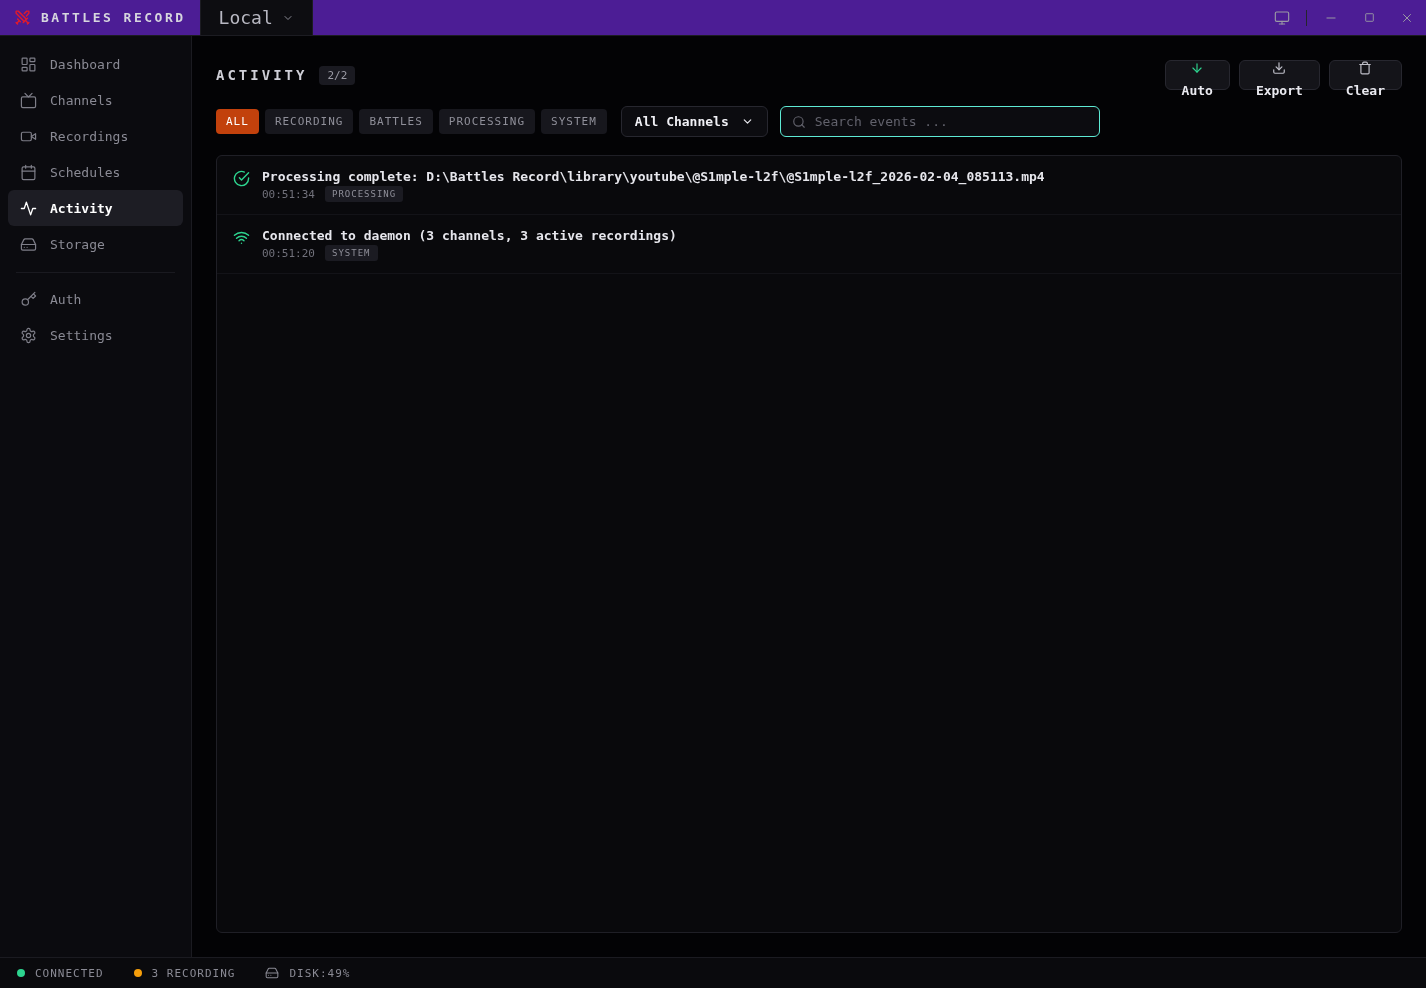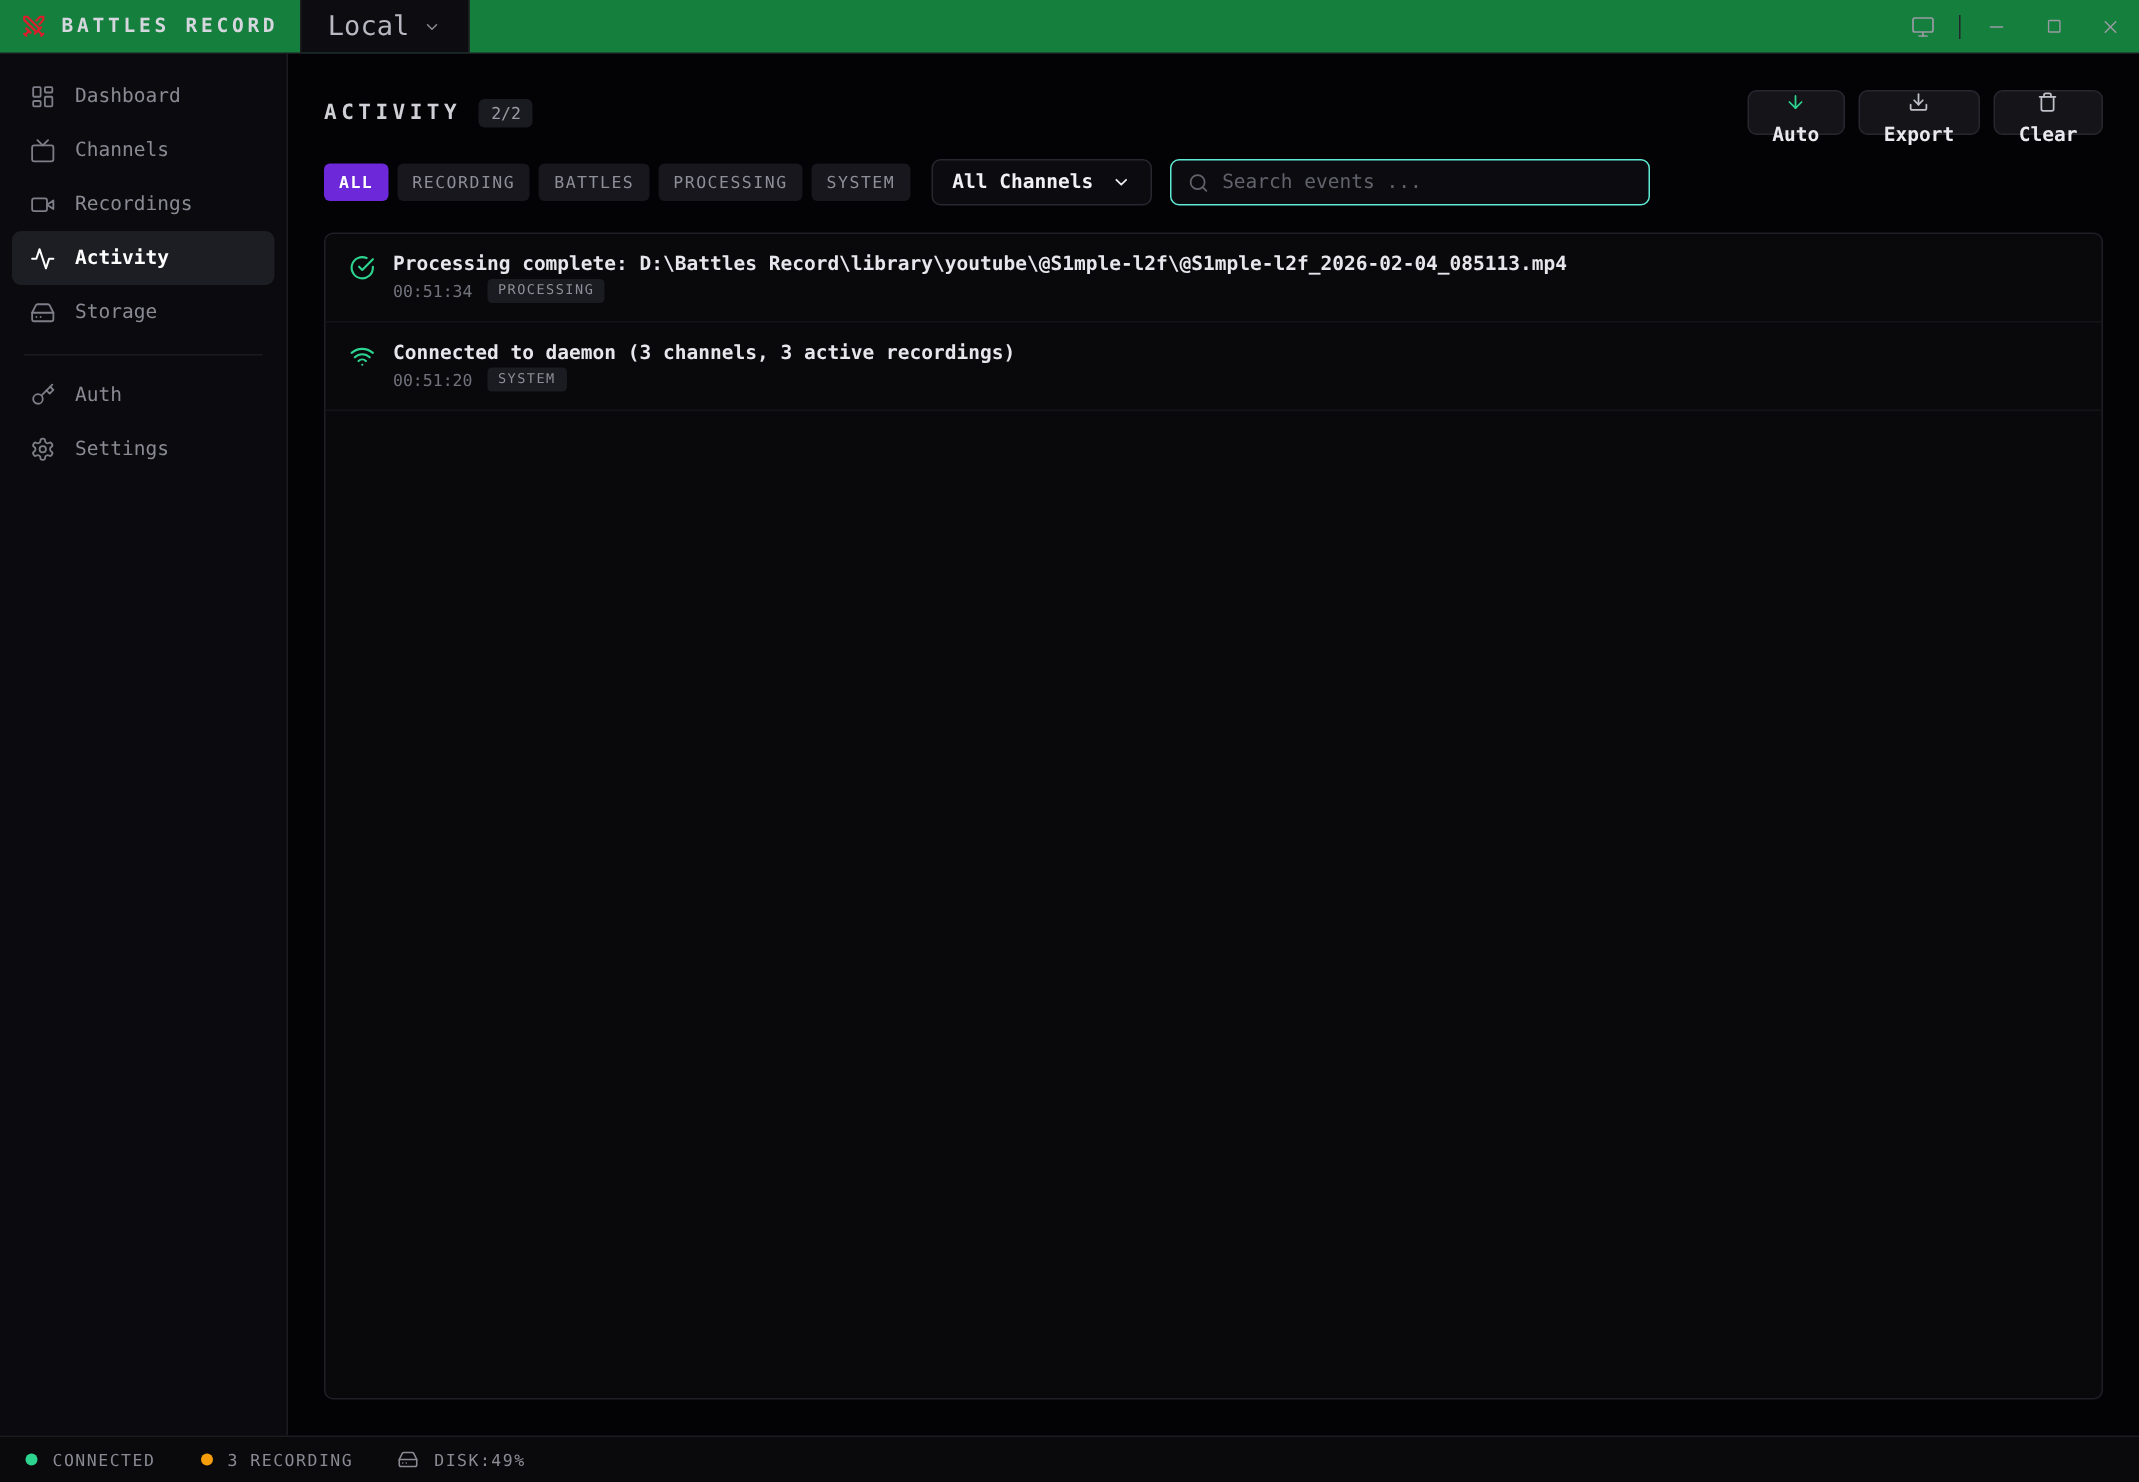--- a/index.html
+++ b/index.html
@@ -8,21 +8,21 @@
     background:#030305;
     color:#e8e8ee;
     font-family:"DejaVu Sans Mono","Liberation Mono",monospace;
     font-size:13px;
     display:flex; flex-direction:column;
   }
   svg { display:block; }
 
   
   .titlebar {
-    height:36px; flex:0 0 36px; background:#15803d;
+    height:36px; flex:0 0 36px; background:#4c1d95;
     border-bottom:1px solid #1c1c22;
     display:flex; align-items:stretch;
   }
   .brand { display:flex; align-items:center; gap:10px; padding:0 14px; }
   .brand-title { font-size:13px; font-weight:bold; letter-spacing:2.5px; color:#d6d6de; }
   .ws-tab {
     display:flex; align-items:center; gap:9px; padding:0 18px;
     border-left:1px solid #1c1c22; border-right:1px solid #1c1c22;
     background:#0d0d11; color:#b8b8c2; cursor:pointer; font-size:18px;
   }
@@ -71,21 +71,21 @@
   .btn .green { color:#2dd48f; }
   .btn .dim { color:#c0c0ca; }
 
   
   .filters { display:flex; align-items:center; margin-bottom:18px; }
   .chip {
     font-size:11px; letter-spacing:1px; padding:6px 10px; border-radius:4px;
     background:#17171d; color:#8f8f99; margin-right:6px; cursor:pointer; border:none;
     font-family:inherit;
   }
-  .chip.active { background:#6d28d9; color:#ffffff; font-weight:bold; }
+  .chip.active { background:#c2410c; color:#ffffff; font-weight:normal; }
   .select {
     margin-left:8px; height:31px; display:flex; align-items:center; gap:12px;
     padding:0 13px; background:#0c0c10; border:1px solid #27272f; border-radius:6px;
     font-weight:bold; color:#f0f0f5; cursor:pointer;
   }
   .search {
     margin-left:12px; width:320px; height:31px; display:flex; align-items:center; gap:9px;
     padding:0 11px; background:#0c0c10; border:1px solid #5eead4; border-radius:6px;
     color:#62626c;
   }
@@ -226,20 +226,31 @@
     <div class="side-item">
       <span class="s-icon">
         <svg width="17" height="17" viewBox="0 0 24 24" fill="none" stroke="currentColor" stroke-width="1.7" stroke-linecap="round" stroke-linejoin="round">
             <path d="M22 8l-6 4 6 4V8z"></path>
             <rect x="2" y="6" width="14" height="12" rx="2"></rect>
           </svg>
       </span>
       <span>Recordings</span>
     </div>
 
+    <div class="side-item">
+      <span class="s-icon">
+        <svg width="17" height="17" viewBox="0 0 24 24" fill="none" stroke="currentColor" stroke-width="1.7" stroke-linecap="round" stroke-linejoin="round">
+            <rect x="3" y="4" width="18" height="18" rx="2"></rect>
+            <line x1="16" y1="2" x2="16" y2="6"></line>
+            <line x1="8" y1="2" x2="8" y2="6"></line>
+            <line x1="3" y1="10" x2="21" y2="10"></line>
+          </svg>
+      </span>
+      <span>Schedules</span>
+    </div>
 
     <div class="side-item active">
       <span class="s-icon">
         <svg width="17" height="17" viewBox="0 0 24 24" fill="none" stroke="currentColor" stroke-width="1.9" stroke-linecap="round" stroke-linejoin="round">
             <polyline points="22 12 18 12 15 21 9 3 6 12 2 12"></polyline>
           </svg>
       </span>
       <span>Activity</span>
     </div>
 

